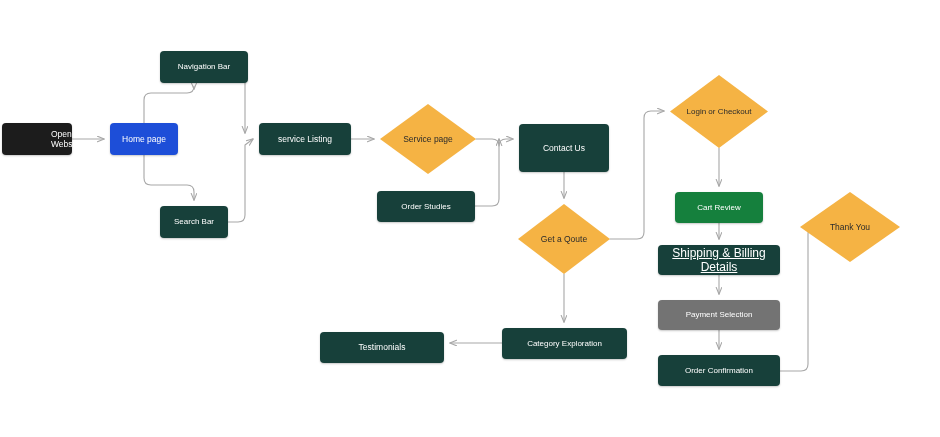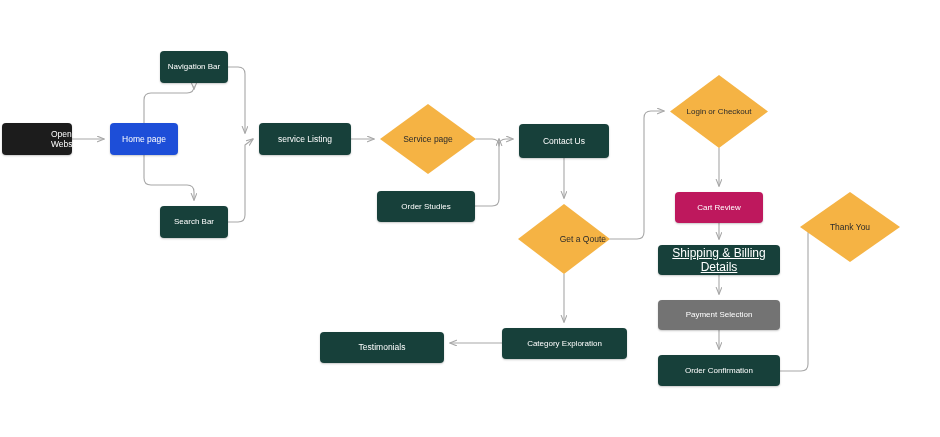--- a/index.html
+++ b/index.html
@@ -97,60 +97,60 @@
       </g>
   </svg>
 
   <div id="node-group">
       <div class="node node-rect" style="left: 2px; top: 123px; width: 70px; height: 32px; background: rgb(28, 28, 28); padding-left: 44px;">
         <span class="label" style="font-size: 8.5px; color: rgb(255, 255, 255);">Open Website</span>
       </div>
       <div class="node node-rect" style="left: 110px; top: 123px; width: 68px; height: 32px; background: #1d4ed8;">
         <span class="label" style="font-size: 8.5px; color: rgb(255, 255, 255);">Home page</span>
       </div>
-      <div class="node node-rect" style="left: 160px; top: 51px; width: 68px; height: 32px; background: rgb(23, 64, 58);">
+      <div class="node node-rect" style="left: 160px; top: 51px; width: 88px; height: 32px; background: rgb(23, 64, 58);">
         <span class="label" style="font-size: 8px; color: rgb(255, 255, 255);">Navigation Bar</span>
       </div>
       <div class="node node-rect" style="left: 160px; top: 206px; width: 68px; height: 32px; background: rgb(23, 64, 58);">
         <span class="label" style="font-size: 8px; color: rgb(255, 255, 255);">Search Bar</span>
       </div>
       <div class="node node-rect" style="left: 259px; top: 123px; width: 92px; height: 32px; background: rgb(23, 64, 58);">
         <span class="label" style="font-size: 8.5px; color: rgb(255, 255, 255);">service Listing</span>
       </div>
       <div class="node node-diamond" style="left: 380px; top: 104px; width: 96px; height: 70px;">
         <svg class="diamond-shape" viewBox="0 0 100 100" preserveAspectRatio="none">
           <polygon points="50,0 100,50 50,100 0,50" fill="#f5b344"></polygon>
         </svg>
         <span class="label" style="font-size: 8.5px; color: rgb(43, 43, 43);">Service page</span>
       </div>
       <div class="node node-rect" style="left: 377px; top: 191px; width: 98px; height: 31px; background: rgb(23, 64, 58);">
         <span class="label" style="font-size: 8px; color: rgb(255, 255, 255);">Order Studies</span>
       </div>
-      <div class="node node-rect" style="left: 519px; top: 124px; width: 90px; height: 34px; background: rgb(23, 64, 58);">
+      <div class="node node-rect" style="left: 519px; top: 124px; width: 90px; height: 48px; background: rgb(23, 64, 58);">
         <span class="label" style="font-size: 8.5px; color: rgb(255, 255, 255);">Contact Us</span>
       </div>
-      <div class="node node-diamond" style="left: 518px; top: 204px; width: 92px; height: 70px; text-align: right;">
+      <div class="node node-diamond" style="left: 518px; top: 204px; width: 92px; height: 70px;">
         <svg class="diamond-shape" viewBox="0 0 100 100" preserveAspectRatio="none">
           <polygon points="50,0 100,50 50,100 0,50" fill="#f5b344"></polygon>
         </svg>
         <span class="label" style="font-size: 8.5px; color: rgb(43, 43, 43);">Get a Qoute</span>
       </div>
       <div class="node node-rect" style="left: 502px; top: 328px; width: 125px; height: 31px; background: rgb(23, 64, 58);">
         <span class="label" style="font-size: 8px; color: rgb(255, 255, 255);">Category Exploration</span>
       </div>
       <div class="node node-rect" style="left: 320px; top: 332px; width: 124px; height: 31px; background: rgb(23, 64, 58);">
         <span class="label" style="font-size: 8.5px; color: rgb(255, 255, 255);">Testimonials</span>
       </div>
       <div class="node node-diamond" style="left: 670px; top: 75px; width: 98px; height: 73px;">
         <svg class="diamond-shape" viewBox="0 0 100 100" preserveAspectRatio="none">
           <polygon points="50,0 100,50 50,100 0,50" fill="#f5b344"></polygon>
         </svg>
         <span class="label" style="font-size: 8px; color: rgb(43, 43, 43);">Login or Checkout</span>
       </div>
-      <div class="node node-rect" style="left: 675px; top: 192px; width: 88px; height: 31px; background: #be185d;">
+      <div class="node node-rect" style="left: 675px; top: 192px; width: 88px; height: 31px; background: #15803d;">
         <span class="label" style="font-size: 8px; color: rgb(255, 255, 255);">Cart Review</span>
       </div>
       <div class="node node-rect" style="left: 658px; top: 245px; width: 122px; height: 30px; background: rgb(23, 64, 58);">
         <span class="label" style="font-size: 12px; color: rgb(255, 255, 255); text-decoration: underline;">Shipping &amp; Billing Details</span>
       </div>
       <div class="node node-rect" style="left: 658px; top: 300px; width: 122px; height: 30px; background: #737373;">
         <span class="label" style="font-size: 8px; color: rgb(255, 255, 255);">Payment Selection</span>
       </div>
       <div class="node node-rect" style="left: 658px; top: 355px; width: 122px; height: 31px; background: rgb(23, 64, 58);">
         <span class="label" style="font-size: 8px; color: rgb(255, 255, 255);">Order Confirmation</span>

